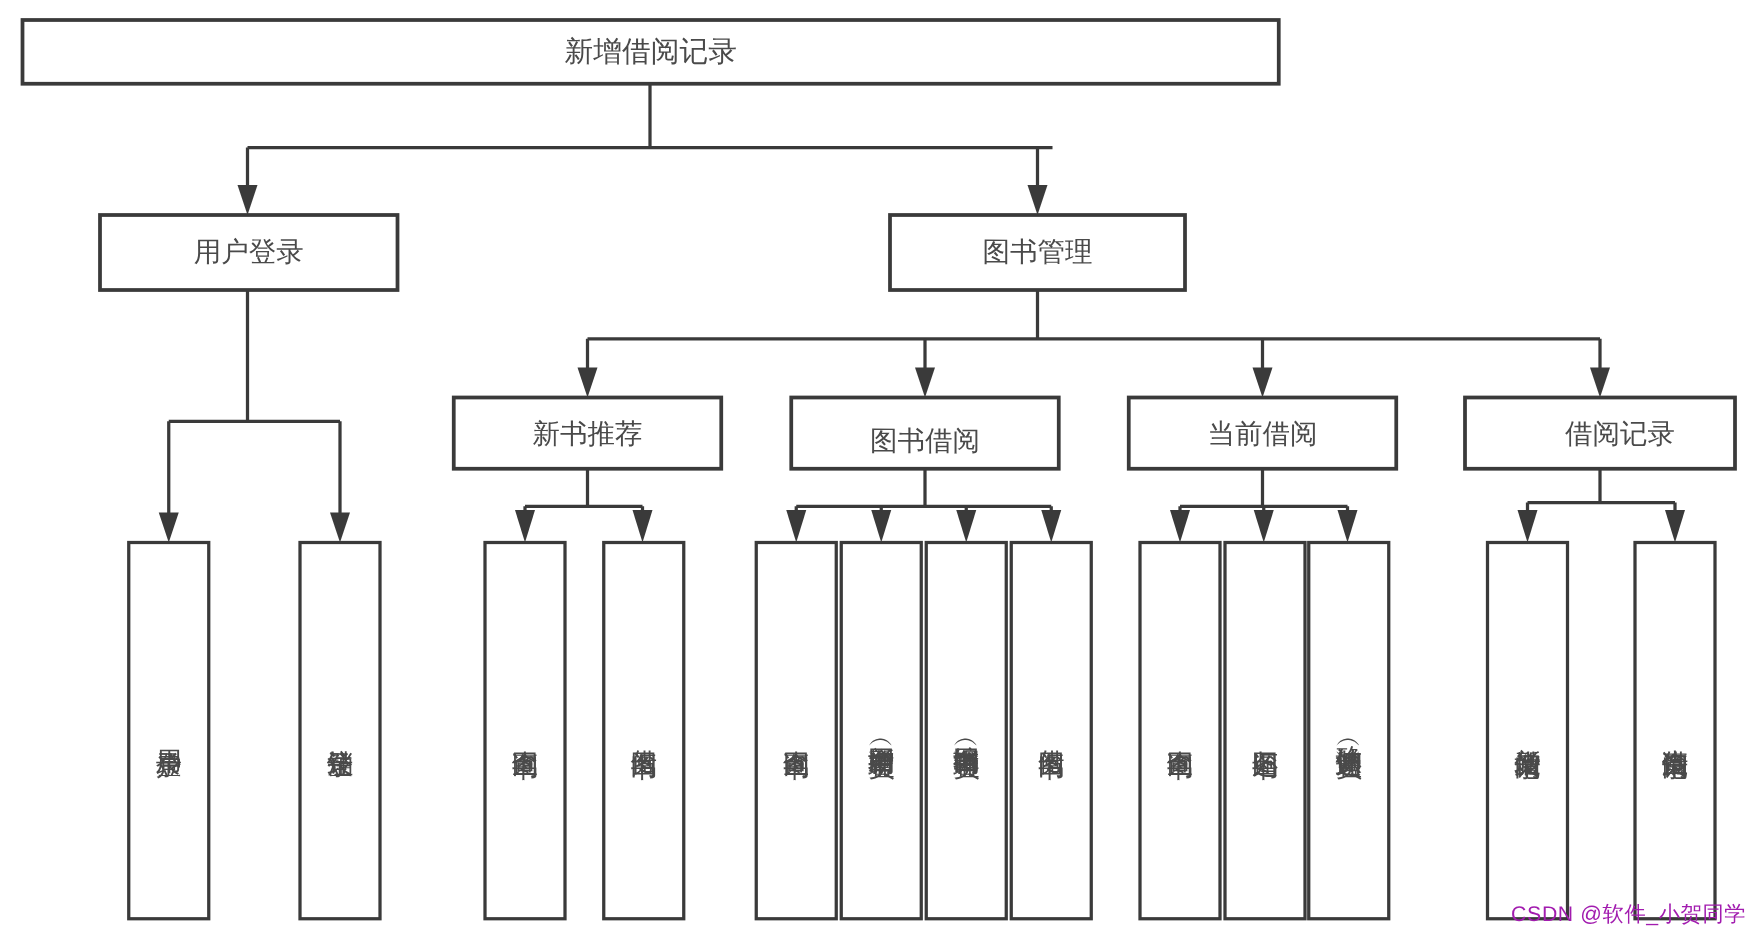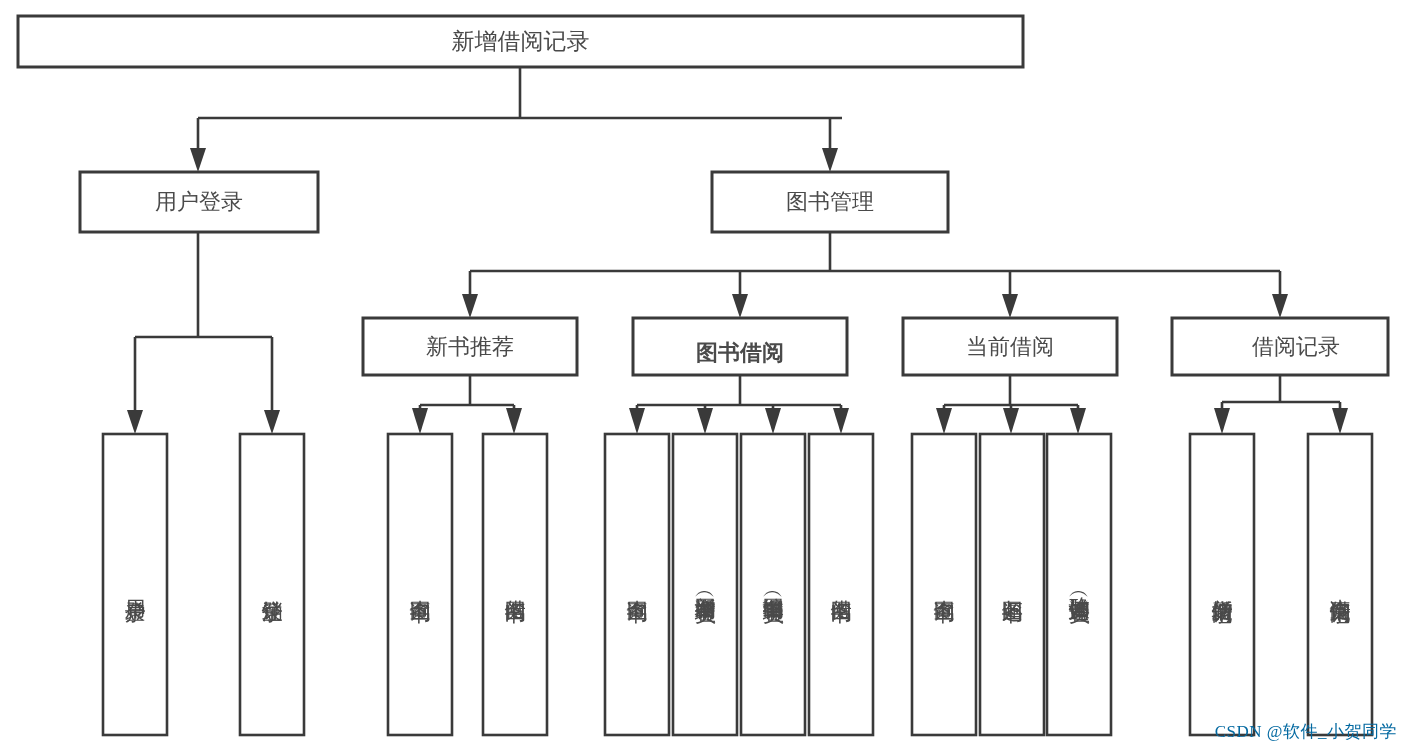--- a/index.html
+++ b/index.html
@@ -69,23 +69,23 @@
     display: flex;
     align-items: center;
     justify-content: center;
     white-space: nowrap;
     pointer-events: none;
   }
   #watermark {
     position: absolute;
     right: 8px;
     bottom: 4px;
-    font-family: Liberation Serif, serif;
+    font-family: Liberation Sans, sans-serif;
     font-size: 17px;
-    color: #0369a1;
+    color: #a21caf;
     letter-spacing: 0.5px;
     white-space: nowrap;
   }
 </style>
 </head>
 <body>
 
 <div id="diagram-root">
 
   <svg class="flow" viewBox="0 0 1405 747" xmlns="http://www.w3.org/2000/svg">
@@ -190,21 +190,21 @@
     <rect class="node-rect thin" x="1190" y="434" width="64" height="301"></rect>
     <rect class="node-rect thin" x="1308" y="434" width="64" height="301"></rect>
   </svg>
 
   <div class="hlabel" style="left:18px; top:16px; width:1005px; height:51px; font-size:23px;">新增借阅记录</div>
 
   <div class="hlabel" style="left:80px; top:172px; width:238px; height:60px; font-size:22px;">用户登录</div>
   <div class="hlabel" style="left:712px; top:172px; width:236px; height:60px; font-size:22px;">图书管理</div>
 
   <div class="hlabel" style="left:363px; top:318px; width:214px; height:57px; font-size:22px;">新书推荐</div>
-  <div class="hlabel" style="left:633px; top:318px; width:214px; height:70px; font-size:22px;font-weight:bold;">图书借阅</div>
+  <div class="hlabel" style="left:633px; top:318px; width:214px; height:70px; font-size:22px;">图书借阅</div>
   <div class="hlabel" style="left:903px; top:318px; width:214px; height:57px; font-size:22px;text-align:right;">当前借阅</div>
   <div class="hlabel" style="left:1172px; top:318px; width:248px; height:57px; font-size:22px;">借阅记录</div>
 
   <div class="vlabel" style="left:103px; top:434px; width:64px; height:301px;">用户登录</div>
   <div class="vlabel" style="left:240px; top:434px; width:64px; height:301px;">注销登录</div>
 
   <div class="vlabel" style="left:388px; top:434px; width:64px; height:301px;">查询图书</div>
   <div class="vlabel" style="left:483px; top:434px; width:64px; height:301px;">借阅图书</div>
 
   <div class="vlabel" style="left:605px; top:434px; width:64px; height:301px;">查询图书</div>

